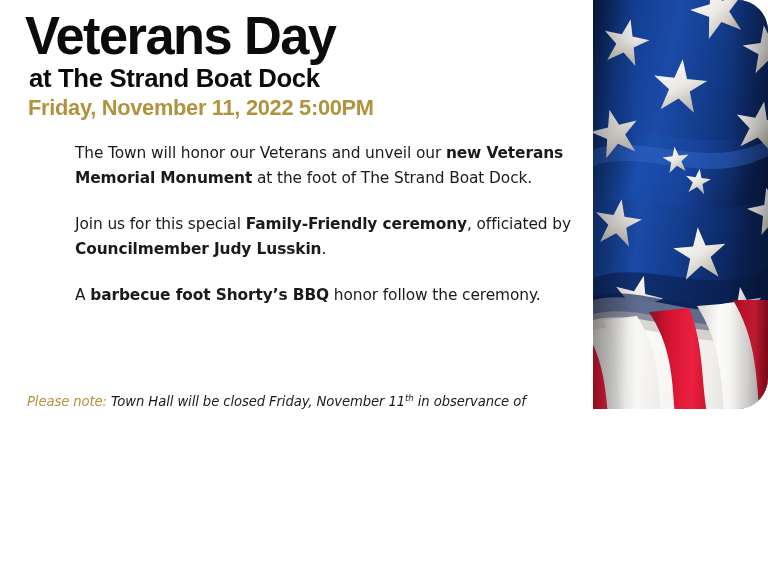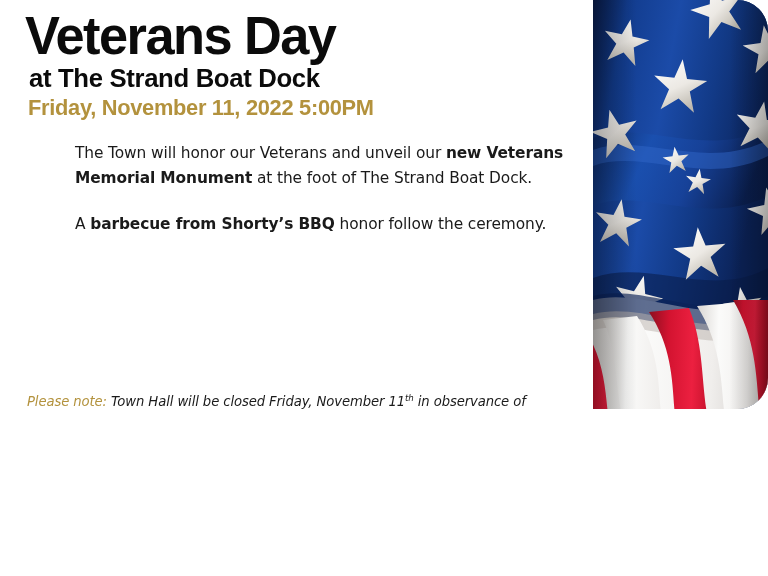--- a/index.html
+++ b/index.html
@@ -183,21 +183,22 @@
   <div class="content">
 
     <div class="headline-block">
       <div class="title-main">Veterans Day</div>
       <div class="title-sub">at The Strand Boat Dock</div>
       <div class="title-date">Friday, November 11, 2022 5:00PM</div>
     </div>
 
     <div class="body-block">
       <p class="para"><span>The Town will honor our Veterans and unveil our </span><b>new Veterans Memorial Monument</b><span> at the foot of The Strand Boat Dock.</span></p>
-      <p class="para"><span>A </span><b>barbecue from Shorty’s BBQ</b><span> honor follow the ceremony.</span></p>
+      <p class="para"><span>Join us for this special </span><b>Family-Friendly ceremony</b><span>, officiated by </span><b>Councilmember Judy Lusskin</b><span>.</span></p>
+      <p class="para"><span>A </span><b>barbecue foot Shorty’s BBQ</b><span> honor follow the ceremony.</span></p>
     </div>
 
     <div class="note-block">
       <p class="note"><span class="note-lead">Please note:</span><span> Town Hall will be closed Friday, November 11</span><sup>th</sup><span> in observance of Veterans Day.</span></p>
     </div>
 
     <div class="logo">
       <div class="logo-golden">Golden</div>
       <div class="logo-beach">BEACH</div>
     </div>

